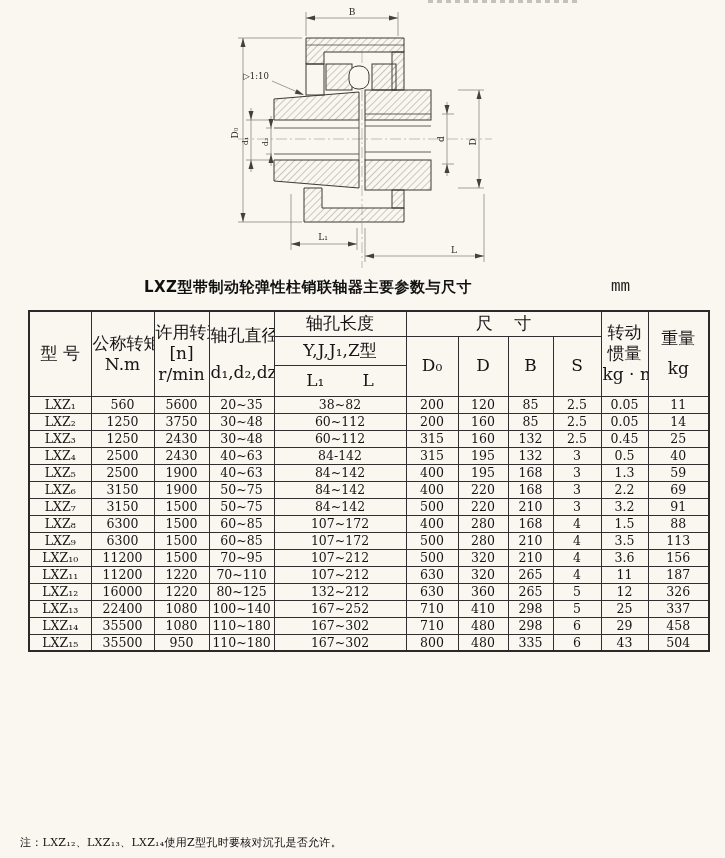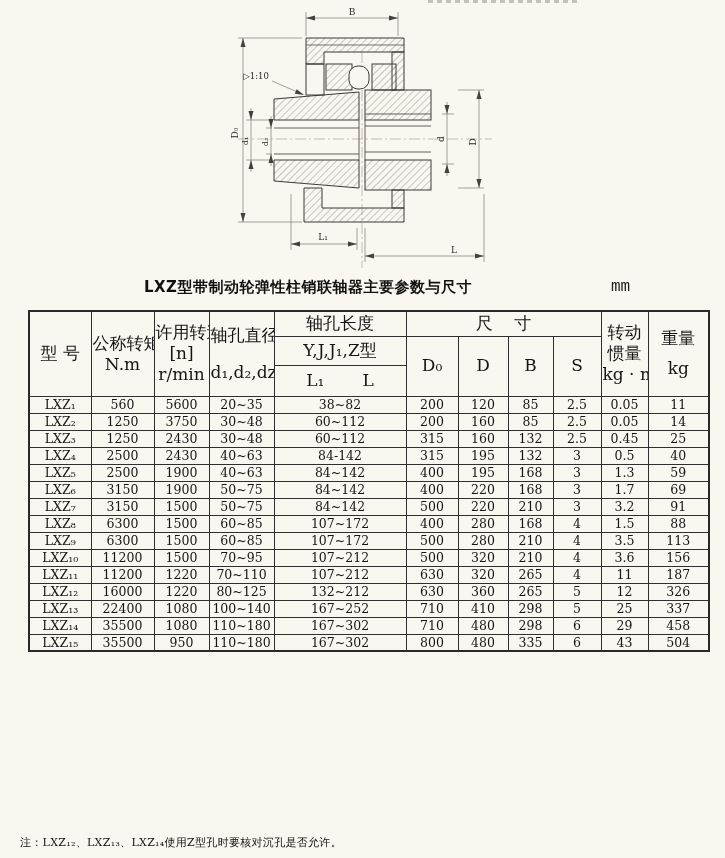--- a/index.html
+++ b/index.html
@@ -275,21 +275,21 @@
       <tr>
         <td>LXZ₆</td>
         <td>3150</td>
         <td>1900</td>
         <td>50~75</td>
         <td>84~142</td>
         <td>400</td>
         <td>220</td>
         <td>168</td>
         <td>3</td>
-        <td>1.7</td>
+        <td>2.2</td>
         <td>69</td>
       </tr>
       <tr>
         <td>LXZ₇</td>
         <td>3150</td>
         <td>1500</td>
         <td>50~75</td>
         <td>84~142</td>
         <td>500</td>
         <td>220</td>

